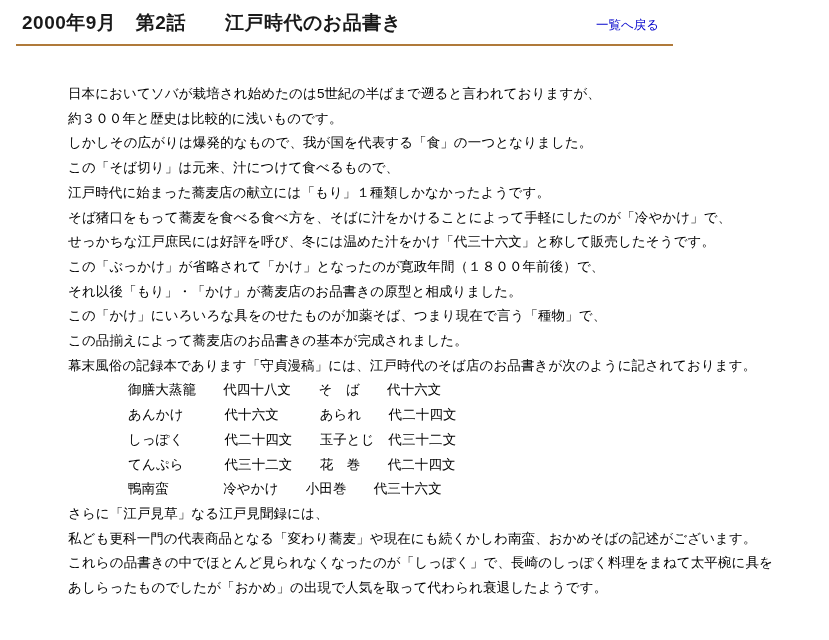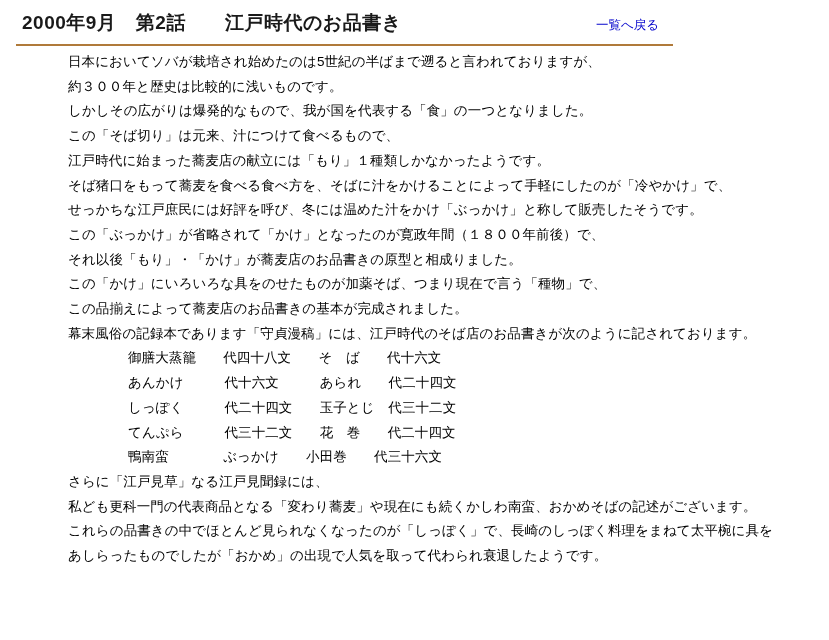--- a/index.html
+++ b/index.html
@@ -43,21 +43,21 @@
     padding-right: 8px;
   }
   .rule {
     margin: 2px 16px 0 16px;
     height: 2px;
     background: #b07a3a;
     border: 0;
   }
   
   .body-text {
-    padding: 4px 20px 0 68px;
+    padding: 36px 20px 0 68px;
   }
   .line {
     font-size: 13.5px;
     line-height: 24.7px;
     color: #000000;
     white-space: pre;
     letter-spacing: 0.1px;
   }
   .menu-block {
     padding-left: 16px;
@@ -82,33 +82,33 @@
   </div>
   <div class="rule"></div>
 
   <div class="body-text">
     <div class="line">日本においてソバが栽培され始めたのは5世紀の半ばまで遡ると言われておりますが、</div>
     <div class="line">約３００年と歴史は比較的に浅いものです。</div>
     <div class="line">しかしその広がりは爆発的なもので、我が国を代表する「食」の一つとなりました。</div>
     <div class="line">この「そば切り」は元来、汁につけて食べるもので、</div>
     <div class="line">江戸時代に始まった蕎麦店の献立には「もり」１種類しかなかったようです。</div>
     <div class="line">そば猪口をもって蕎麦を食べる食べ方を、そばに汁をかけることによって手軽にしたのが「冷やかけ」で、</div>
-    <div class="line">せっかちな江戸庶民には好評を呼び、冬には温めた汁をかけ「ぶっかけ」と称して販売したそうです。</div>
+    <div class="line">せっかちな江戸庶民には好評を呼び、冬には温めた汁をかけ「代三十六文」と称して販売したそうです。</div>
     <div class="line">この「ぶっかけ」が省略されて「かけ」となったのが寛政年間（１８００年前後）で、</div>
     <div class="line">それ以後「もり」・「かけ」が蕎麦店のお品書きの原型と相成りました。</div>
     <div class="line">この「かけ」にいろいろな具をのせたものが加薬そば、つまり現在で言う「種物」で、</div>
     <div class="line">この品揃えによって蕎麦店のお品書きの基本が完成されました。</div>
     <div class="line">幕末風俗の記録本であります「守貞漫稿」には、江戸時代のそば店のお品書きが次のように記されております。</div>
 
     <div class="menu-block">
       <div class="menu-line">御膳大蒸籠　　代四十八文　　そ　ば　　代十六文</div>
       <div class="menu-line">あんかけ　　　代十六文　　　あられ　　代二十四文</div>
       <div class="menu-line">しっぽく　　　代二十四文　　玉子とじ　代三十二文</div>
       <div class="menu-line">てんぷら　　　代三十二文　　花　巻　　代二十四文</div>
-      <div class="menu-line">鴨南蛮　　　　ぶっかけ　　小田巻　　代三十六文</div>
+      <div class="menu-line">鴨南蛮　　　　冷やかけ　　小田巻　　代三十六文</div>
     </div>
 
     <div class="line">さらに「江戸見草」なる江戸見聞録には、</div>
     <div class="line">私ども更科一門の代表商品となる「変わり蕎麦」や現在にも続くかしわ南蛮、おかめそばの記述がございます。</div>
     <div class="line">これらの品書きの中でほとんど見られなくなったのが「しっぽく」で、長崎のしっぽく料理をまねて太平椀に具を</div>
     <div class="line">あしらったものでしたが「おかめ」の出現で人気を取って代わられ衰退したようです。</div>
   </div>
 
 </div>
 

